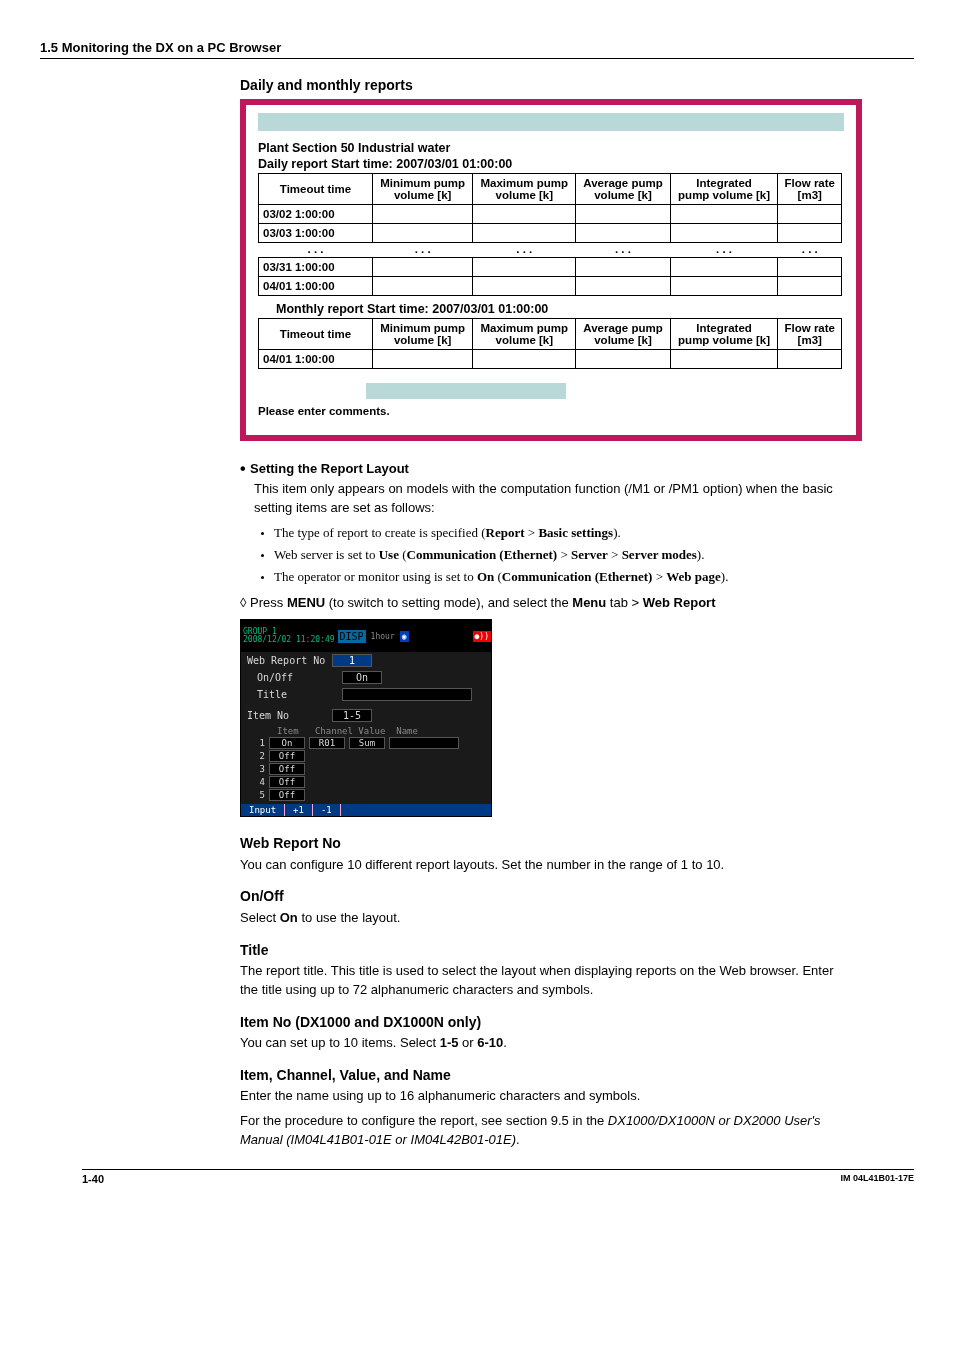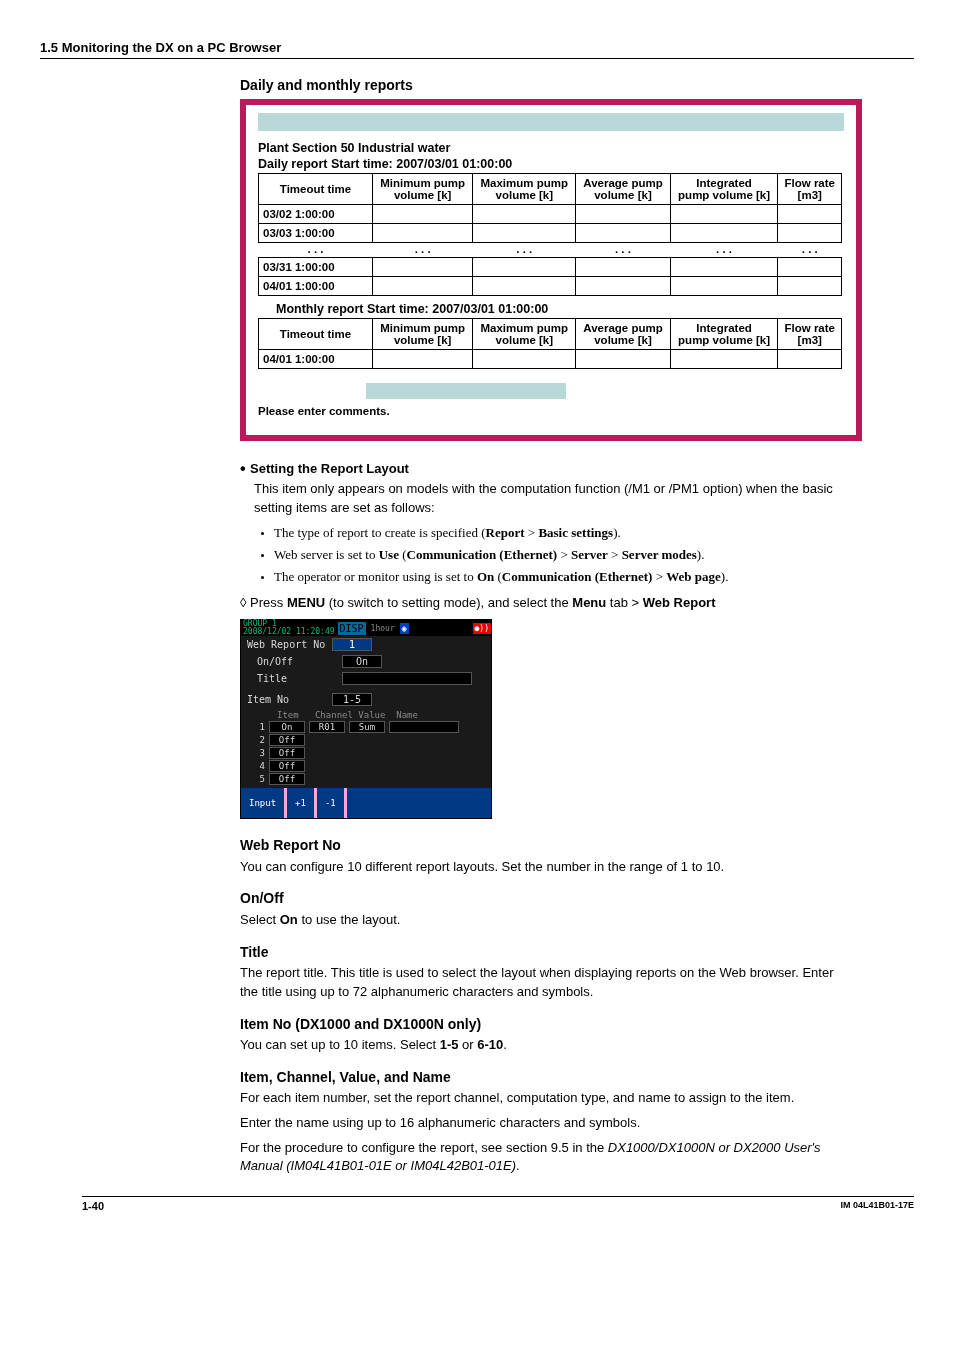--- a/index.html
+++ b/index.html
@@ -96,40 +96,40 @@
     color: #d8d8d8;
     font-family: monospace;
     font-size: 10px;
     margin-top: 6px;
     margin-bottom: 10px;
   }
   .ss-header {
     display: flex;
     align-items: center;
     background: #000;
-    height: 16px;
+    height: 32px;
     padding: 0;
   }
   .ss-header .gl { color: #0b7; font-size: 8px; line-height: 8px; padding: 0 2px; }
   .ss-header .icon { background: #0369a1; color: #000; font-size: 10px; padding: 1px 2px; margin: 0 1px; }
   .ss-header .cam { background: #0040c0; color: #fff; font-size: 8px; padding: 1px 2px; margin: 0 1px; }
   .ss-header .red { background: #e00; color: #fff; font-size: 8px; padding: 1px 2px; margin-left: auto; }
   .ss-row { display: flex; align-items: center; padding: 2px 6px; }
   .ss-label { width: 85px; }
   .ss-val { background: #000; border: 1px solid #555; padding: 0 4px; min-width: 30px; text-align: center; }
   .ss-val.sel { background: #003a84; color: #fff; }
   .ss-val.wide { min-width: 120px; text-align: left; }
   .ss-items { padding: 2px 6px; font-size: 9px; }
   .ss-items .hdr { margin-left: 30px; color: #888; }
   .ss-items .r { display: flex; align-items: center; margin: 1px 0; }
   .ss-items .r .n { width: 18px; text-align: right; padding-right: 4px; }
   .ss-items .r .c { border: 1px solid #555; background: #000; padding: 0 4px; width: 26px; text-align: center; }
   .ss-items .r .c2 { border: 1px solid #555; background: #000; padding: 0 4px; width: 26px; text-align: center; margin-left: 4px; }
   .ss-footer { background: #003a84; color: #fff; display: flex; font-size: 9px; }
-  .ss-footer span { padding: 10px 8px; border-right: 3px solid #f9a8d4; }
+  .ss-footer span { padding: 1px 8px; border-right: 1px solid #f9a8d4; }
   .footer {
     display: flex;
     justify-content: space-between;
     border-top: 1px solid #000;
     margin-top: 20px;
     padding-top: 3px;
     font-size: 11px;
     margin-left: 42px;
   }
   .footer .pn { font-weight: bold; }
@@ -302,21 +302,20 @@
   <h3>On/Off</h3>
   <p><span>Select </span><b>On</b><span> to use the layout.</span></p>
 
   <h3>Title</h3>
   <p>The report title. This title is used to select the layout when displaying reports on the Web browser. Enter the title using up to 72 alphanumeric characters and symbols.</p>
 
   <h3>Item No (DX1000 and DX1000N only)</h3>
   <p><span>You can set up to 10 items. Select </span><b>1-5</b><span> or </span><b>6-10</b><span>.</span></p>
 
   <h3>Item, Channel, Value, and Name</h3>
-  <p>For each item number, set the report channel, computation type, and name to assign to the item.</p>
   <p>Enter the name using up to 16 alphanumeric characters and symbols.</p>
   <p><span>For the procedure to configure the report, see section 9.5 in the </span><i>DX1000/DX1000N or DX2000 User's Manual (IM04L41B01-01E or IM04L42B01-01E)</i><span>.</span></p>
 </div>
 
 <div class="footer">
   <span class="pn">1-40</span>
   <span class="doc">IM 04L41B01-17E</span>
 </div>
 
 </body></html>

